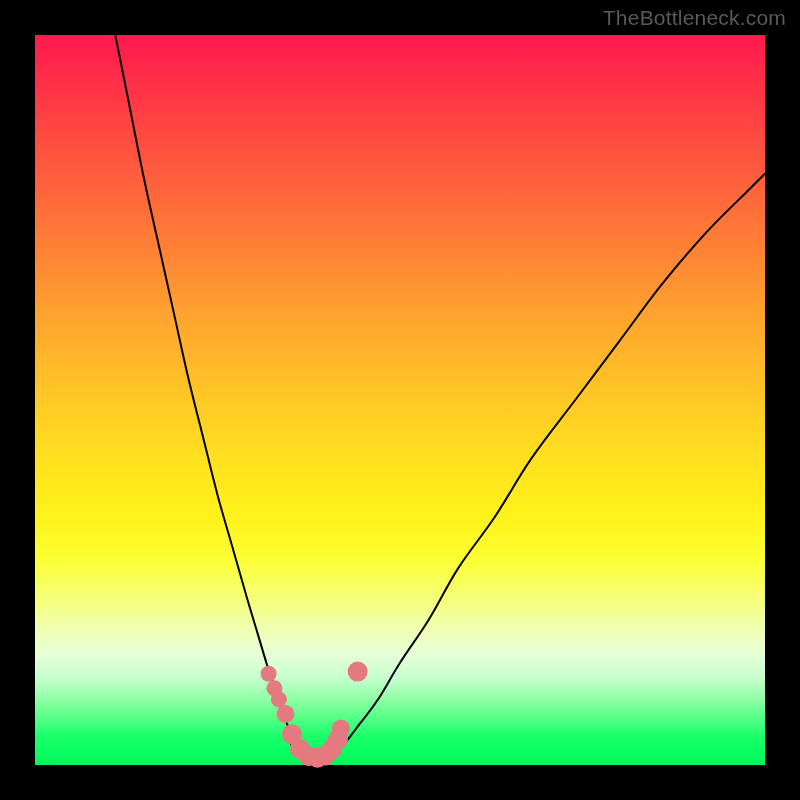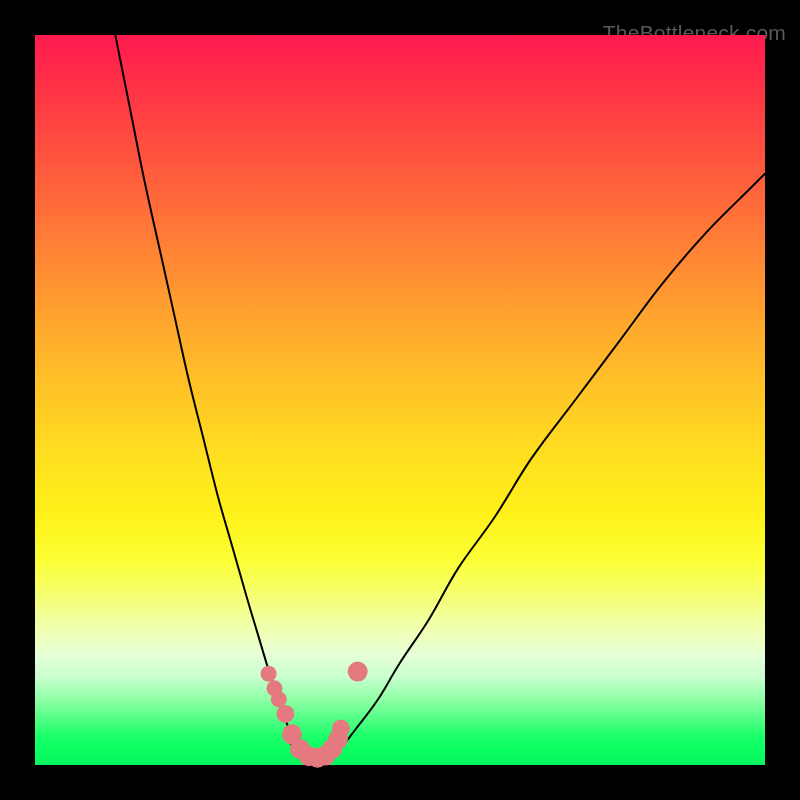--- a/index.html
+++ b/index.html
@@ -38,21 +38,21 @@
       #e6ffd8 85%,
       #c7ffcf 88%,
       #8effa5 91%,
       #4cff82 94%,
       #1cff6a 96%,
       #0aff61 98%,
       #05f55c 100%);
   }
   .watermark {
     position: absolute;
-    top: 21px;
+    top: 6px;
     right: 14px;
     color: #5a5a5a;
     font-size: 21px;
     letter-spacing: 0.2px;
     font-weight: 500;
     user-select: none;
   }
   svg.curves {
     position: absolute;
     left: 0;

